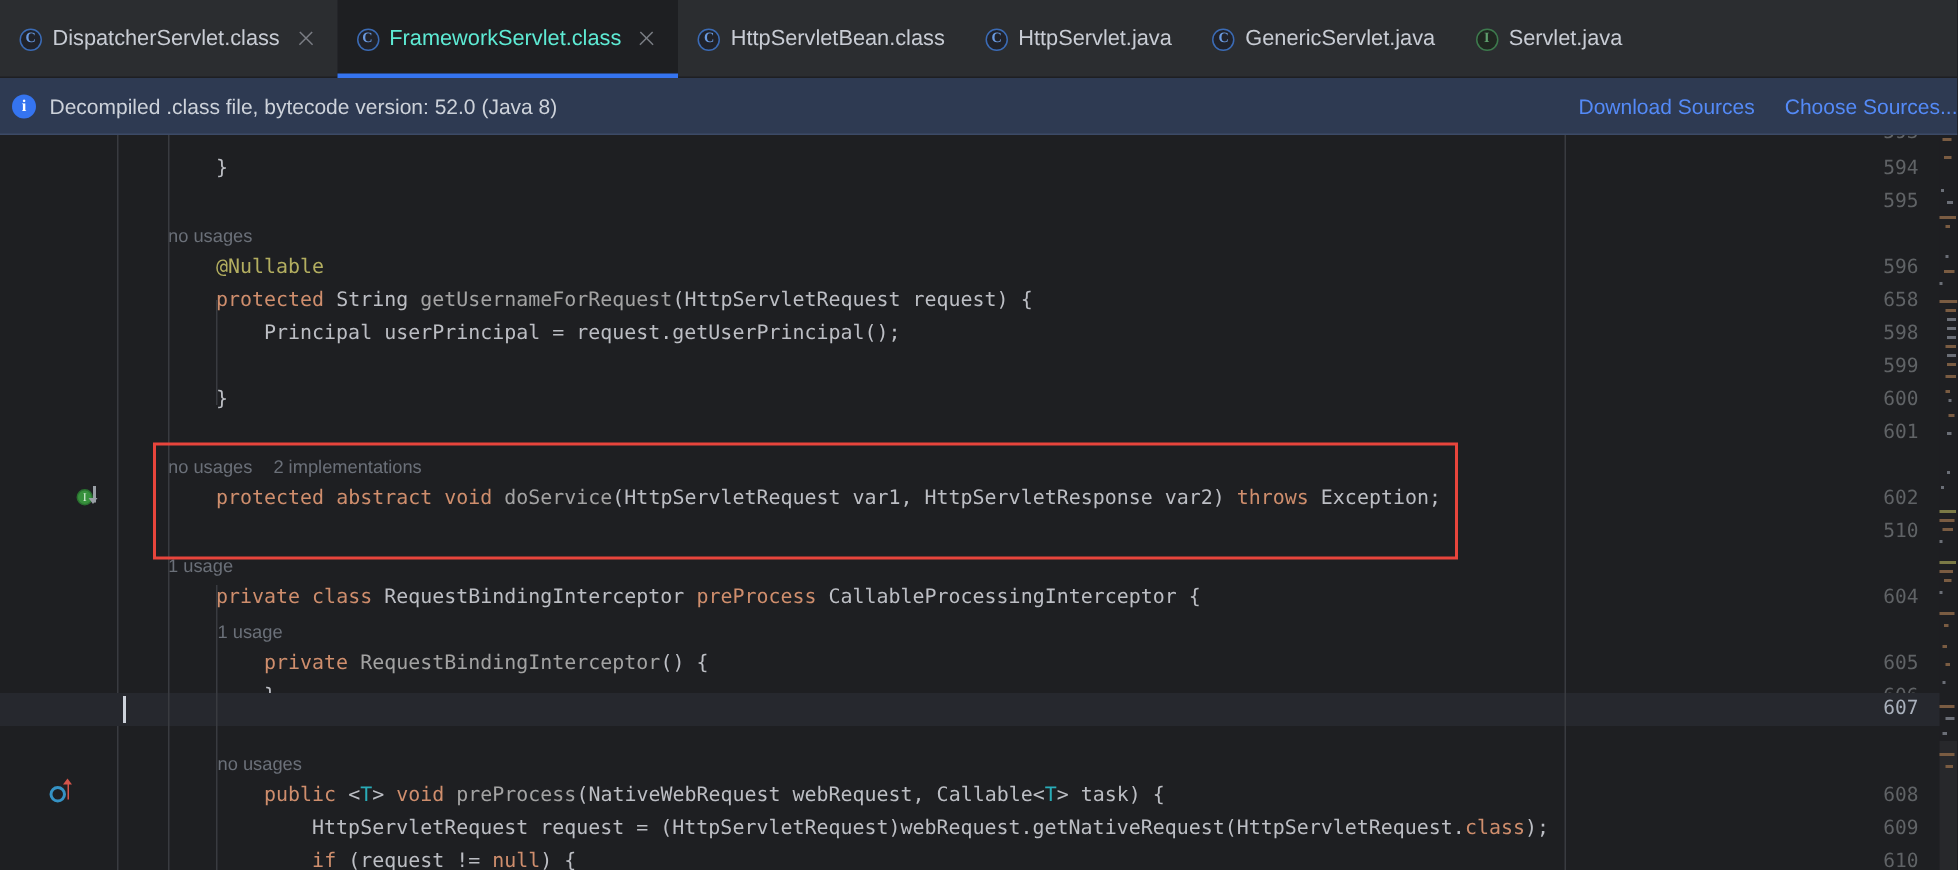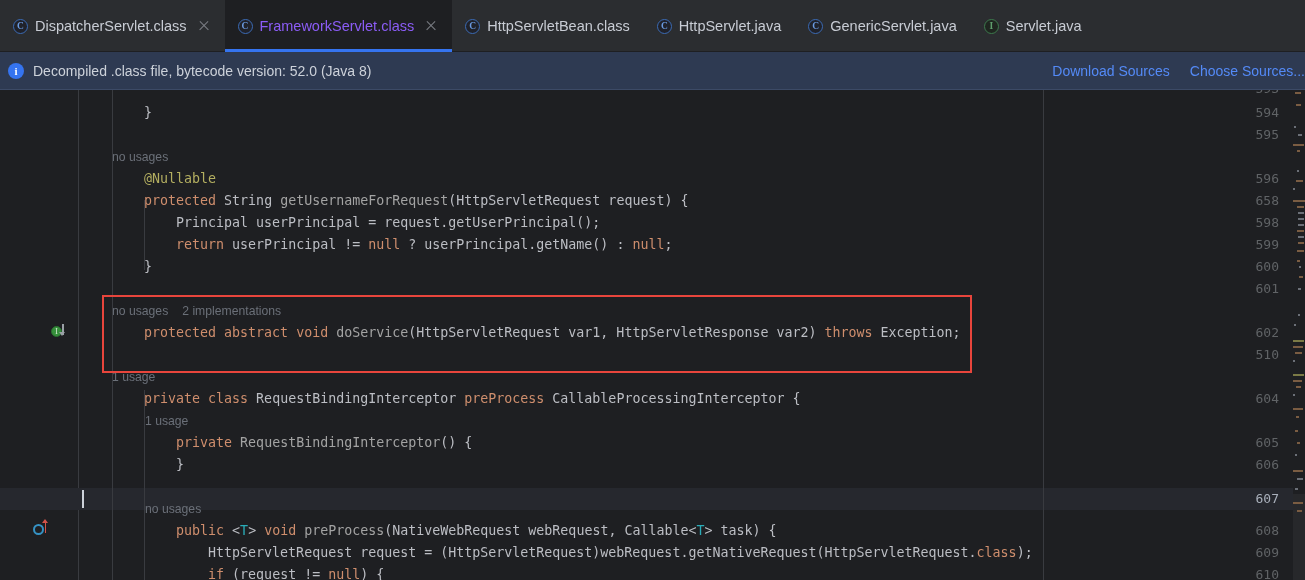--- a/index.html
+++ b/index.html
@@ -21,21 +21,21 @@
   }
   .tab {
     display: flex; align-items: center; gap: 7px;
     padding: 0 14px 0 13px; height: 52px;
     position: relative; cursor: default; white-space: nowrap;
   }
   .tab .tab-label {
     font-size: 14.5px; color: #c8ccd4; line-height: 1;
   }
   .tab.active { background: #1e1f22; }
-  .tab.active .tab-label { color: #8b5cf6; }
+  .tab.active .tab-label { color: #5eead4; }
   .tab.active::after {
     content:""; position: absolute; left: 0; right: 0; bottom: 0;
     height: 3px; background: #3574f0;
   }
   .tab .close {
     width: 14px; height: 14px; position: relative; margin-left: 3px;
     flex: 0 0 auto;
   }
   .tab .close::before, .tab .close::after {
     content:""; position: absolute; left: 1px; top: 6px;
@@ -251,21 +251,20 @@
         <div class="row" style="top: 100px;">
           <div class="lnum">658</div>
           <div class="code"><span class="txt">    </span><span class="kw">protected</span><span class="txt"> String </span><span class="fn">getUsernameForRequest</span><span class="txt">(HttpServletRequest request) {</span></div>
         </div>
         <div class="row" style="top: 122px;">
           <div class="lnum">598</div>
           <div class="code"><span class="txt">        Principal userPrincipal = request.getUserPrincipal();</span></div>
         </div>
         <div class="row" style="top: 144px;">
           <div class="lnum">599</div>
-          <div class="code"><span class="txt">        </span><span class="kw">return</span><span class="txt"> userPrincipal != </span><span class="kw">null</span><span class="txt"> ? userPrincipal.getName() : </span><span class="kw">null</span><span class="txt">;</span></div>
         </div>
         <div class="row" style="top: 166px;">
           <div class="lnum">600</div>
           <div class="code"><span class="txt">    }</span></div>
         </div>
         <div class="row" style="top: 188px;">
           <div class="lnum">601</div>
           <div class="code"></div>
         </div>
         <div class="row" style="top: 210px;">
@@ -294,21 +293,21 @@
           <div class="hint" style="left: 145px;"><span>1 usage</span></div>
         </div>
         <div class="row" style="top: 342px;">
           <div class="lnum">605</div>
           <div class="code"><span class="txt">        </span><span class="kw">private</span><span class="txt"> </span><span class="fn">RequestBindingInterceptor</span><span class="txt">() {</span></div>
         </div>
         <div class="row" style="top: 364px;">
           <div class="lnum">606</div>
           <div class="code"><span class="txt">        }</span></div>
         </div>
-        <div class="row current" style="top: 398px;">
+        <div class="row current" style="top: 372px;">
           <div class="rowbg"></div>
           <div class="lnum">607</div>
           <div class="code"></div>
           <div class="caret" style="left: 82px;"></div>
         </div>
         <div class="row" style="top: 408px;">
           <div class="hint" style="left: 145px;"><span>no usages</span></div>
         </div>
         <div class="row" style="top: 430px;">
           <div class="lnum">608</div>

